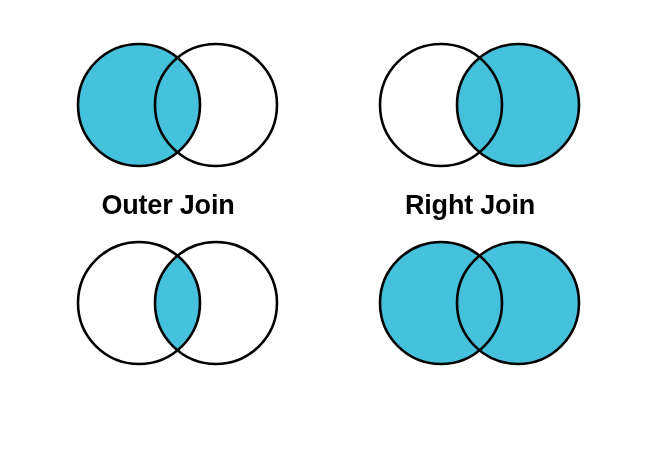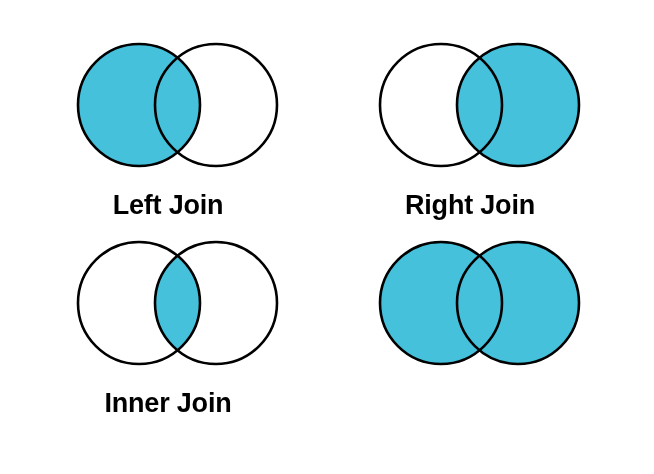--- a/index.html
+++ b/index.html
@@ -62,21 +62,21 @@
             <circle cx="122" cy="75" r="61"></circle>
           </clipPath>
         <clipPath id="clip-right-0">
             <circle cx="199" cy="75" r="61"></circle>
           </clipPath>
       </defs>
       <circle class="fill-shape" cx="122" cy="75" r="61" fill="#45c1dc"></circle>
       <circle class="circle-outline" cx="122" cy="75" r="61"></circle>
       <circle class="circle-outline" cx="199" cy="75" r="61"></circle>
     </svg>
-    <div class="venn-label">Left Join</div>
+    <div class="venn-label">Outer Join</div>
   </div>
 
   <div class="venn-cell cell-tr">
     <svg class="venn-figure" width="302" height="150" viewBox="0 0 302 150">
       <circle class="fill-shape" cx="199" cy="75" r="61" fill="#45c1dc"></circle>
       <circle class="circle-outline" cx="122" cy="75" r="61"></circle>
       <circle class="circle-outline" cx="199" cy="75" r="61"></circle>
     </svg>
     <div class="venn-label">Right Join</div>
   </div>
@@ -87,21 +87,20 @@
         <clipPath id="clip-left-2">
             <circle cx="122" cy="75" r="61"></circle>
           </clipPath>
       </defs>
       <g clip-path="url(#clip-left-2)">
         <circle class="fill-shape" cx="199" cy="75" r="61" fill="#45c1dc"></circle>
       </g>
       <circle class="circle-outline" cx="122" cy="75" r="61"></circle>
       <circle class="circle-outline" cx="199" cy="75" r="61"></circle>
     </svg>
-    <div class="venn-label">Inner Join</div>
   </div>
 
   <div class="venn-cell cell-br">
     <svg class="venn-figure" width="302" height="150" viewBox="0 0 302 150">
       <circle class="fill-shape" cx="122" cy="75" r="61" fill="#45c1dc"></circle>
       <circle class="fill-shape" cx="199" cy="75" r="61" fill="#45c1dc"></circle>
       <circle class="circle-outline" cx="122" cy="75" r="61"></circle>
       <circle class="circle-outline" cx="199" cy="75" r="61"></circle>
     </svg>
   </div>

